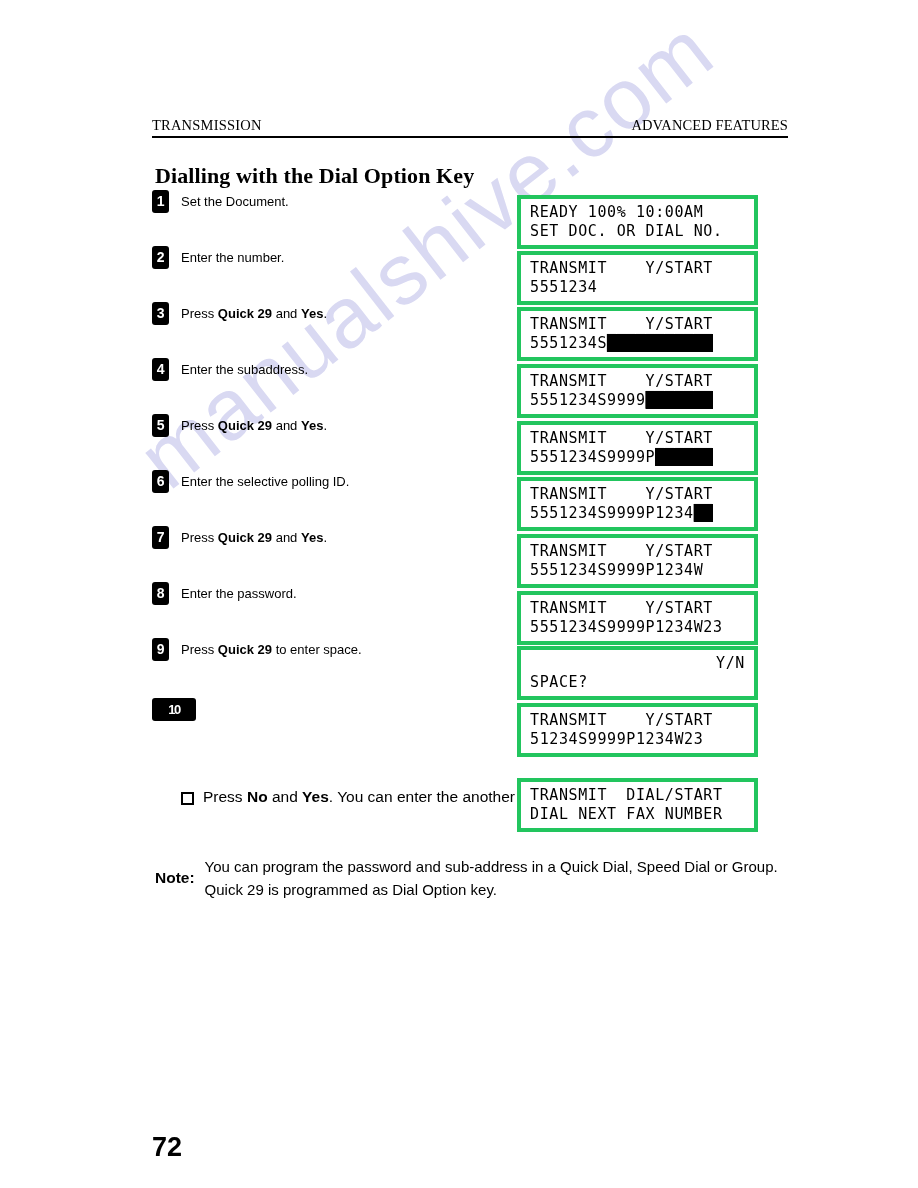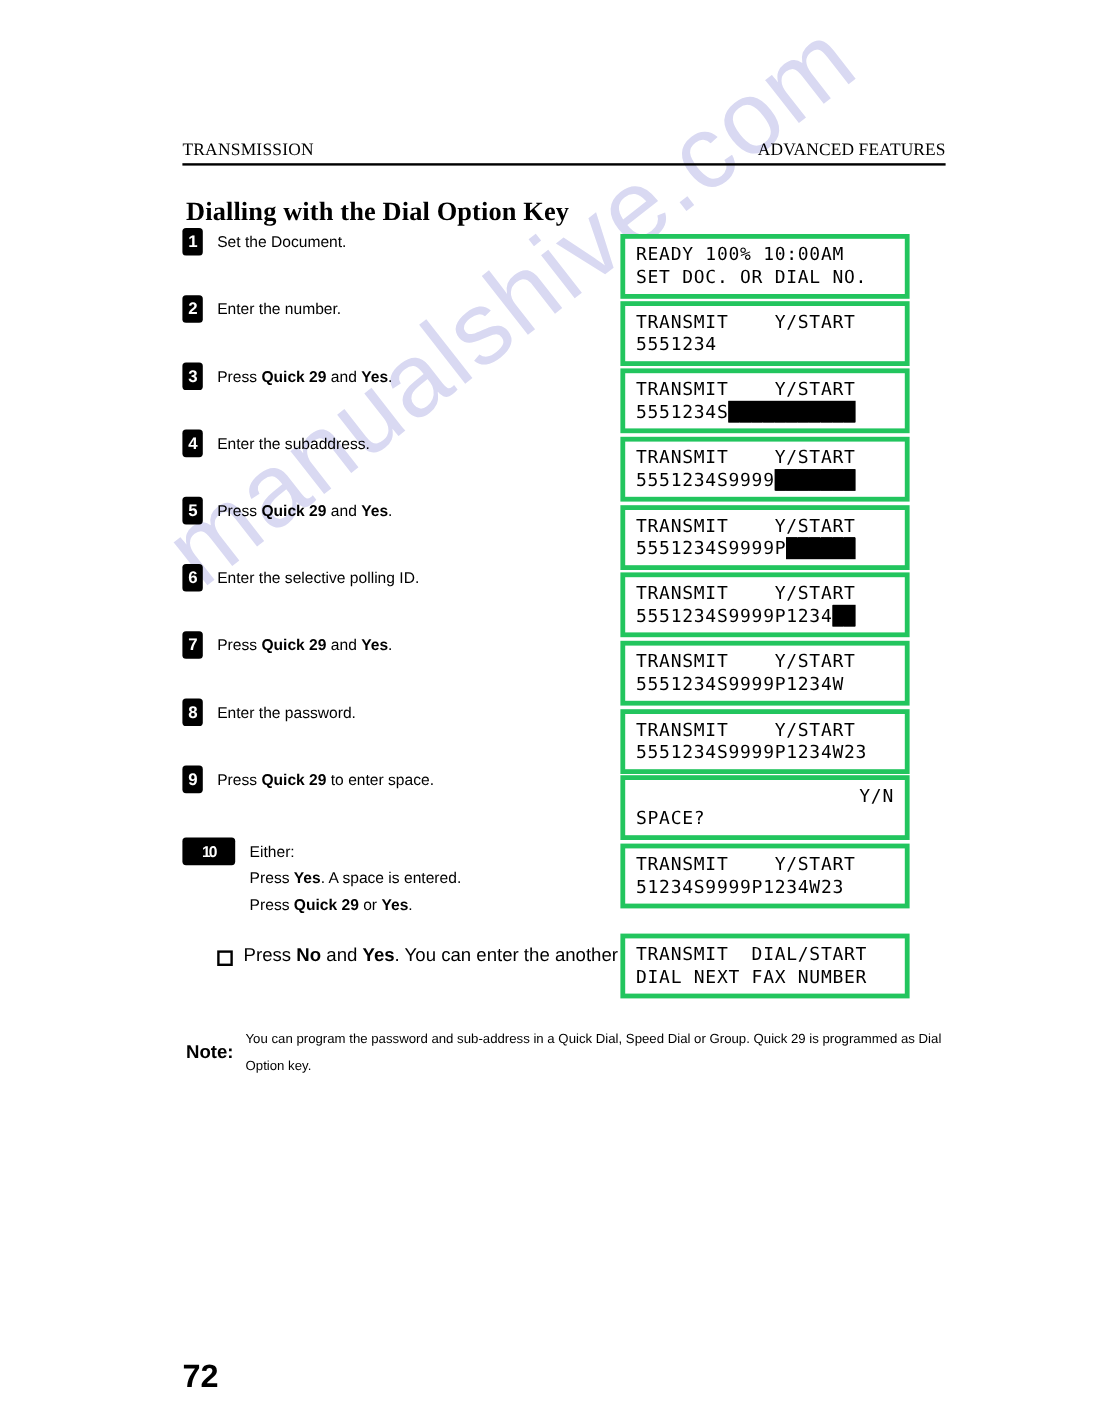--- a/index.html
+++ b/index.html
@@ -186,21 +186,21 @@
   .note-label {
     flex: 0 0 auto;
     font-family: "Liberation Sans", sans-serif;
     font-weight: 700;
     font-size: 15.5px;
     line-height: 22px;
     margin-right: 10px;
   }
   .note-body {
     font-family: "Liberation Sans", sans-serif;
-    font-size: 11px;
+    font-size: 15px;
     line-height: 23px;
   }
 
   
   .folio {
     position: absolute;
     left: 152px;
     top: 1132px;
     font-family: "Liberation Sans", sans-serif;
     font-weight: 700;
@@ -256,21 +256,20 @@
       <div class="step-row" style="position: absolute; left: 0px; top: 392px;">
         <div class="step-badge">8</div>
         <div class="step-text">Enter the password.</div>
       </div>
       <div class="step-row" style="position: absolute; left: 0px; top: 448px;">
         <div class="step-badge">9</div>
         <div class="step-text">Press <b>Quick 29</b> to enter space.</div>
       </div>
       <div class="step-row" style="position: absolute; left: 0px; top: 508px;">
         <div class="step-badge wide">10</div>
-        <div class="step-text">Either:<br>Press <b>Yes</b>. A space is entered.<br>Press <b>Quick 29</b> or <b>Yes</b>.</div>
       </div>
       <div class="substep" style="position: absolute; left: 0px; top: 586px;">
         <span class="substep-bullet"></span>
         <span class="substep-text">Press <b>No</b> and <b>Yes</b>. You can enter the another fax number.</span>
       </div>
     </div>
 
   <div id="display-list">
       <div class="lcd" style="top: 195px;">
         <div class="lcd-line">READY 100% 10:00AM</div>

